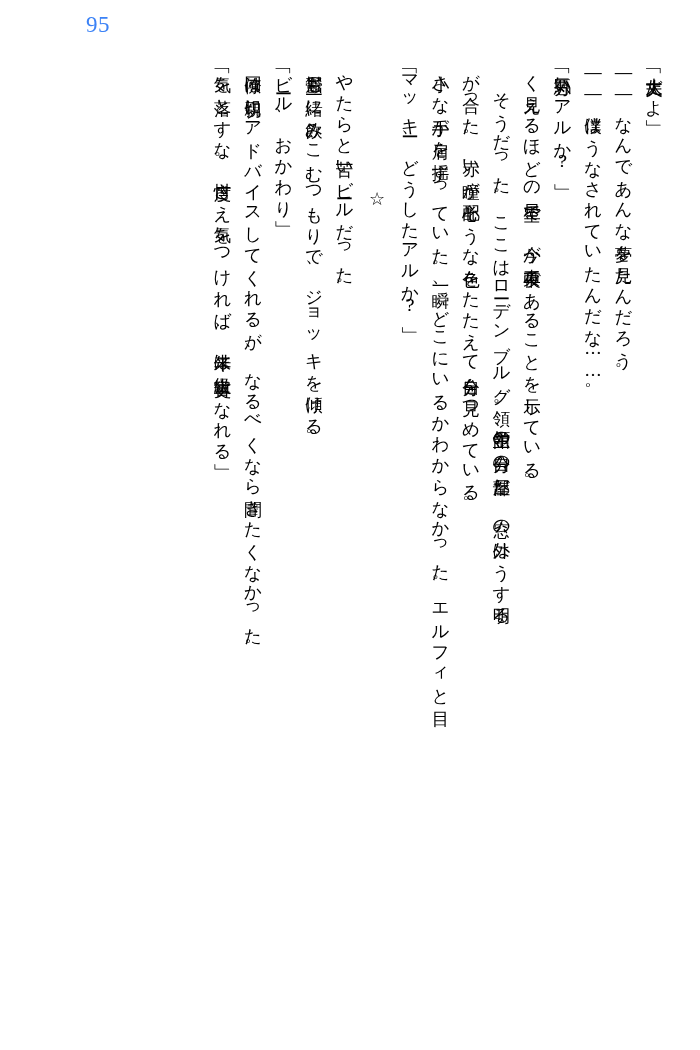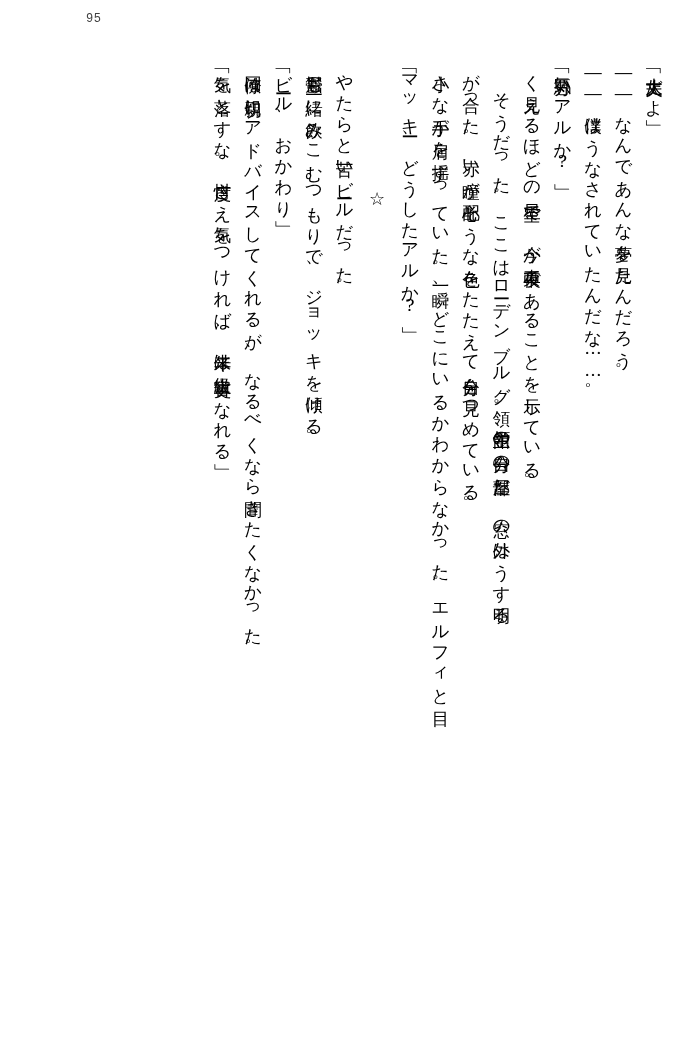--- a/index.html
+++ b/index.html
@@ -23,24 +23,24 @@
     width: 700px;
     height: 1050px;
     background: #ffffff;
   }
 
   
   #page-number {
     position: absolute;
     left: 86px;
     top: 12px;
-    font-size: 12px;
-    font-family: Liberation Mono, monospace;
+    font-size: 23px;
+    font-family: Liberation Serif, serif;
     letter-spacing: 0.5px;
-    color: #404040;
+    color: #3b82f6;
   }
 
   
   #text-block {
     position: absolute;
     top: 62px;
     right: 38px;
     height: 930px;
     display: flex;
     flex-direction: row;

